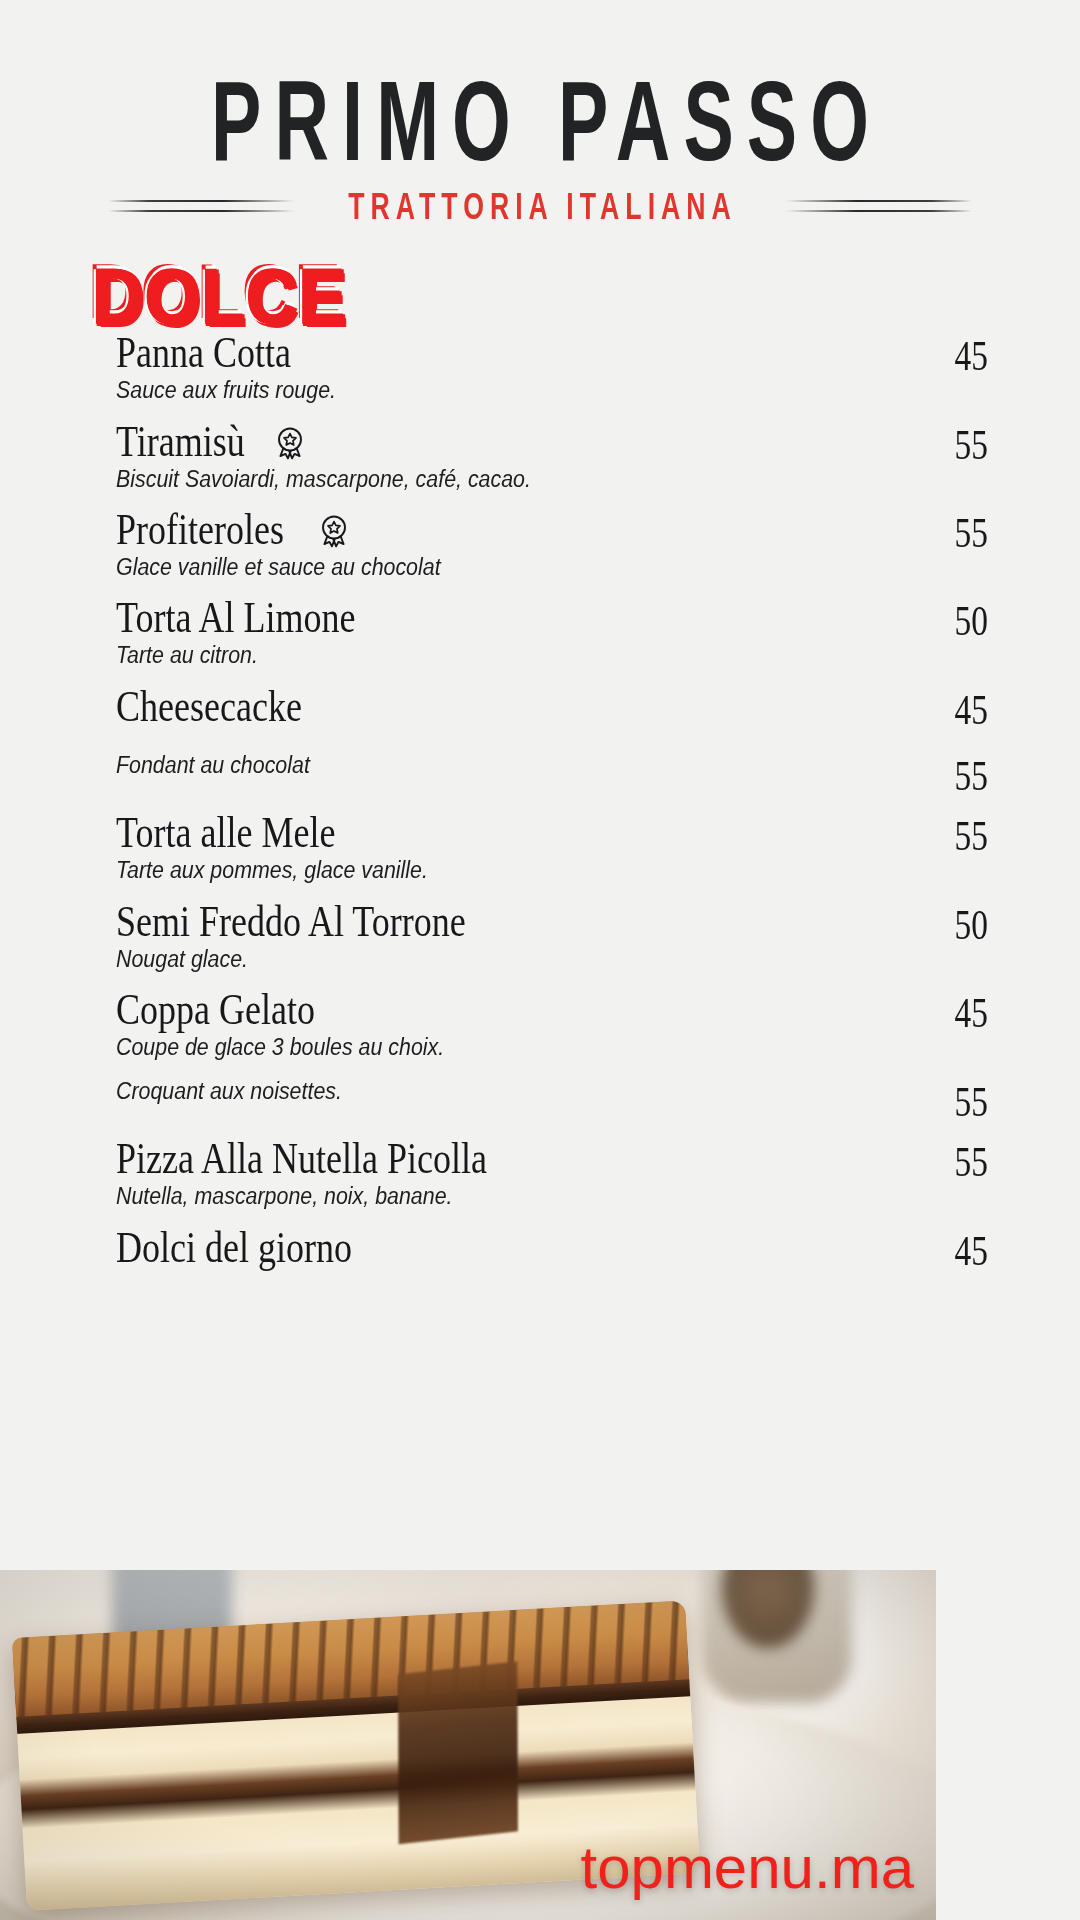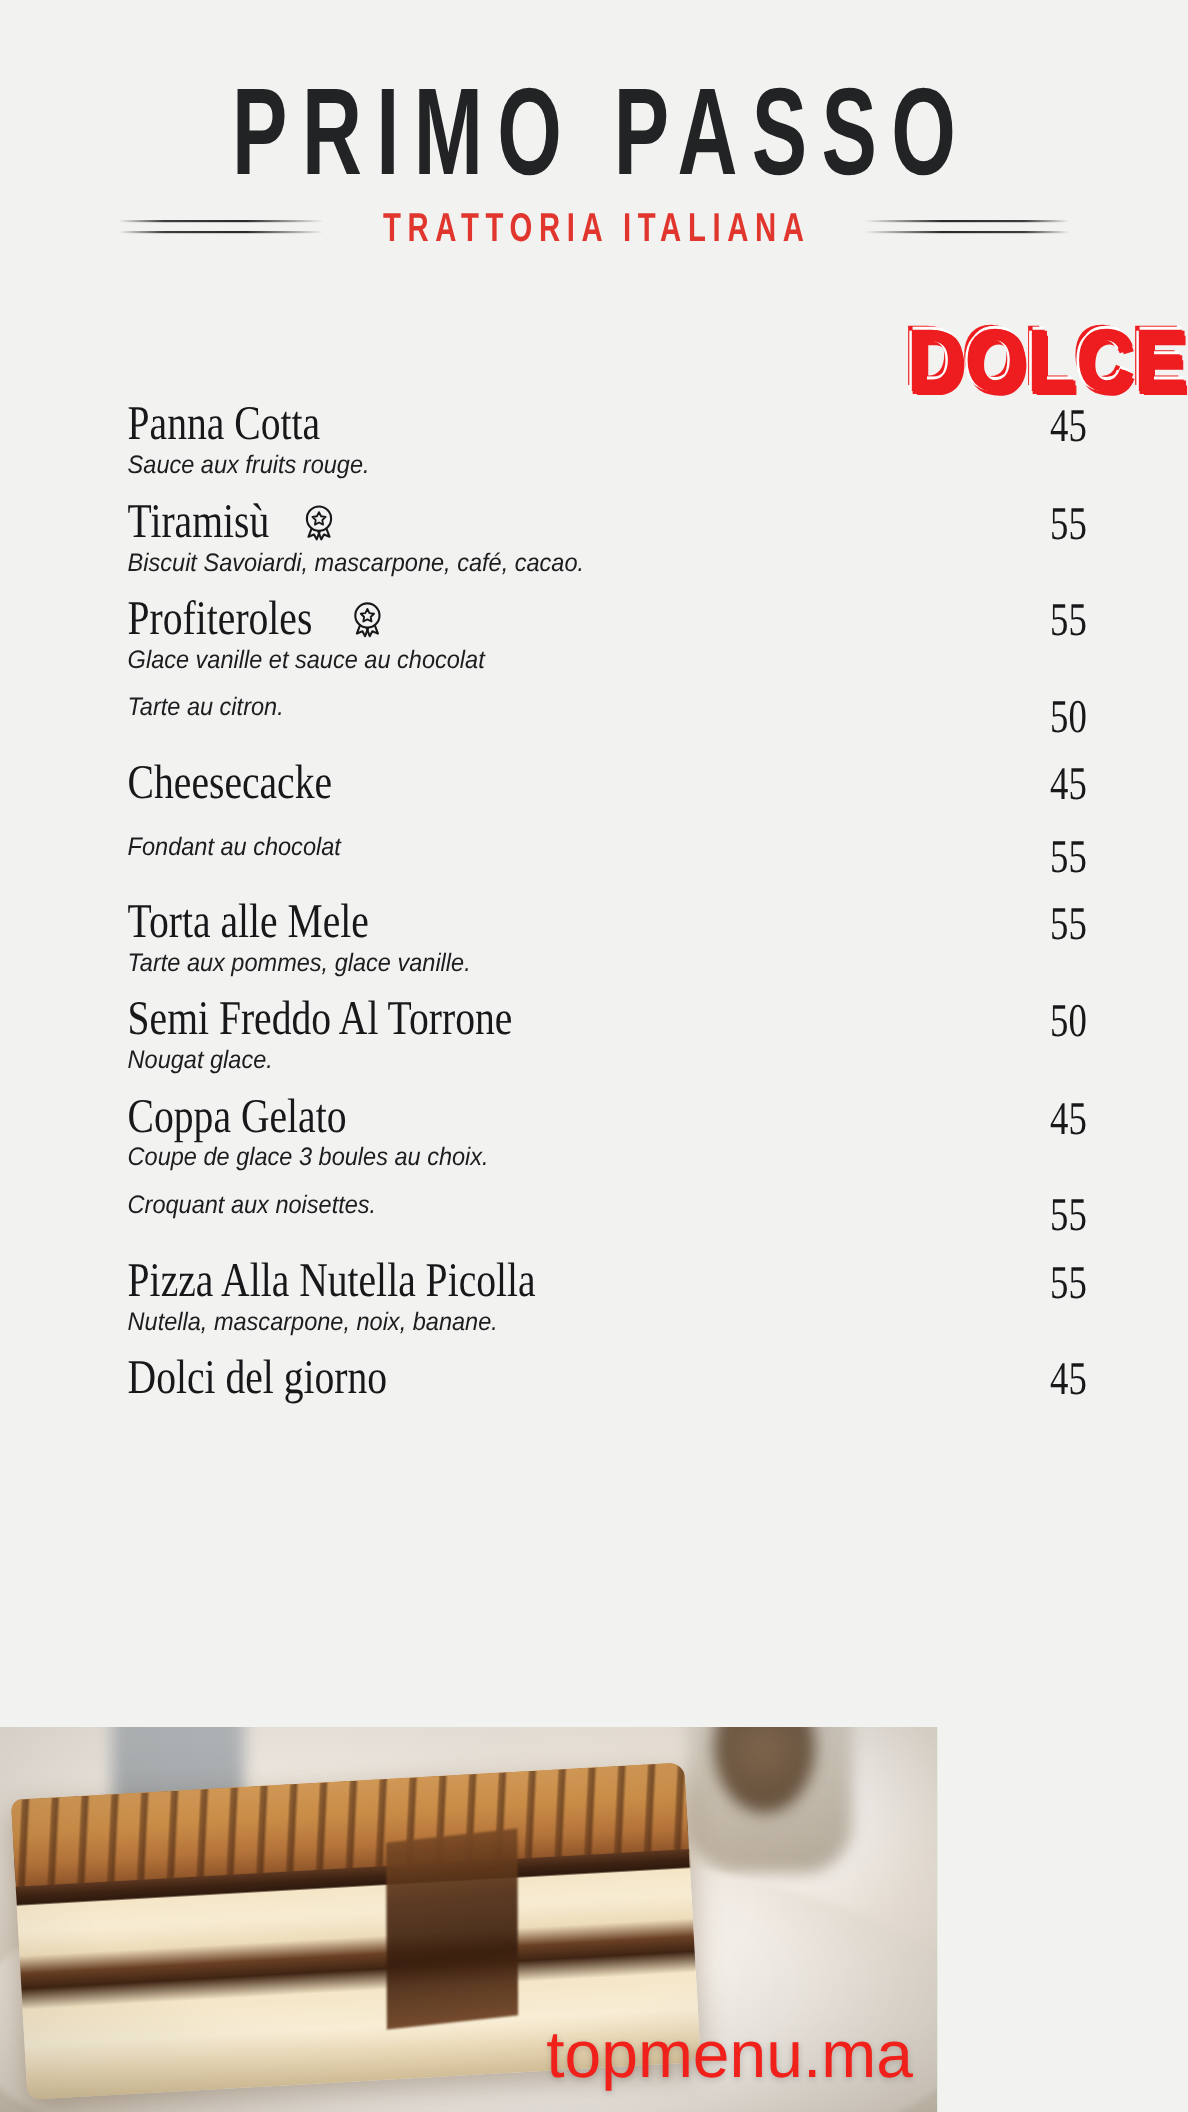--- a/index.html
+++ b/index.html
@@ -75,23 +75,22 @@
     font-size: 31px;
     letter-spacing: 7px;
     color: #e0362e;
     transform: scaleX(0.86) scaleY(1.18);
     white-space: nowrap;
     text-indent: 7px;
   }
 
   
   #section-title-wrap {
-    margin-top: 58px;
-    padding-left: 68px;
-    text-align: right;
+    margin-top: 26px;
+    padding-left: 92px;
   }
   #section-title {
     display: inline-block;
     font-family: "Liberation Sans", sans-serif;
     font-weight: bold;
     font-size: 70px;
     letter-spacing: 2px;
     color: #ee1d20;
     transform: scaleY(1.12);
     transform-origin: left top;
@@ -165,21 +164,21 @@
     top: 2px;
   }
   .badge-icon svg { display: block; width: 100%; height: 100%; }
   .menu-item.loose { margin-bottom: 20px; }
 
   
   #photo {
     position: absolute;
     left: 0;
     bottom: 0;
-    width: 852px;
+    width: 936px;
     height: 350px;
     overflow: hidden;
     background: #86efac;
   }
   #photo-bg {
     position: absolute;
     inset: 0;
     background:
       radial-gradient(circle at 86% 18%, #ffffff 0%, #efe7dc 16%, rgba(239,231,220,0) 42%),
       radial-gradient(circle at 20% 8%, #efe9e1 0%, rgba(239,233,225,0) 38%),
@@ -359,20 +358,23 @@
               <path d="M23.4 22.6L26.6 31l-5.1-2.1-2.4 4.4-3.1-8.0" fill="none" stroke="#18181a" stroke-width="1.9" stroke-linejoin="round"></path>
             </svg>
           </span>
         </div>
         <div class="item-desc">Glace vanille et sauce au chocolat</div>
       </div>
       <div class="item-price">55</div>
     </div>
     <div class="menu-item">
       <div class="item-left">
+        <div class="item-title-row">
+          <div class="item-name">Torta Al Limone</div>
+        </div>
         <div class="item-desc">Tarte au citron.</div>
       </div>
       <div class="item-price">50</div>
     </div>
     <div class="menu-item loose">
       <div class="item-left">
         <div class="item-title-row">
           <div class="item-name">Cheesecacke</div>
         </div>
       </div>

